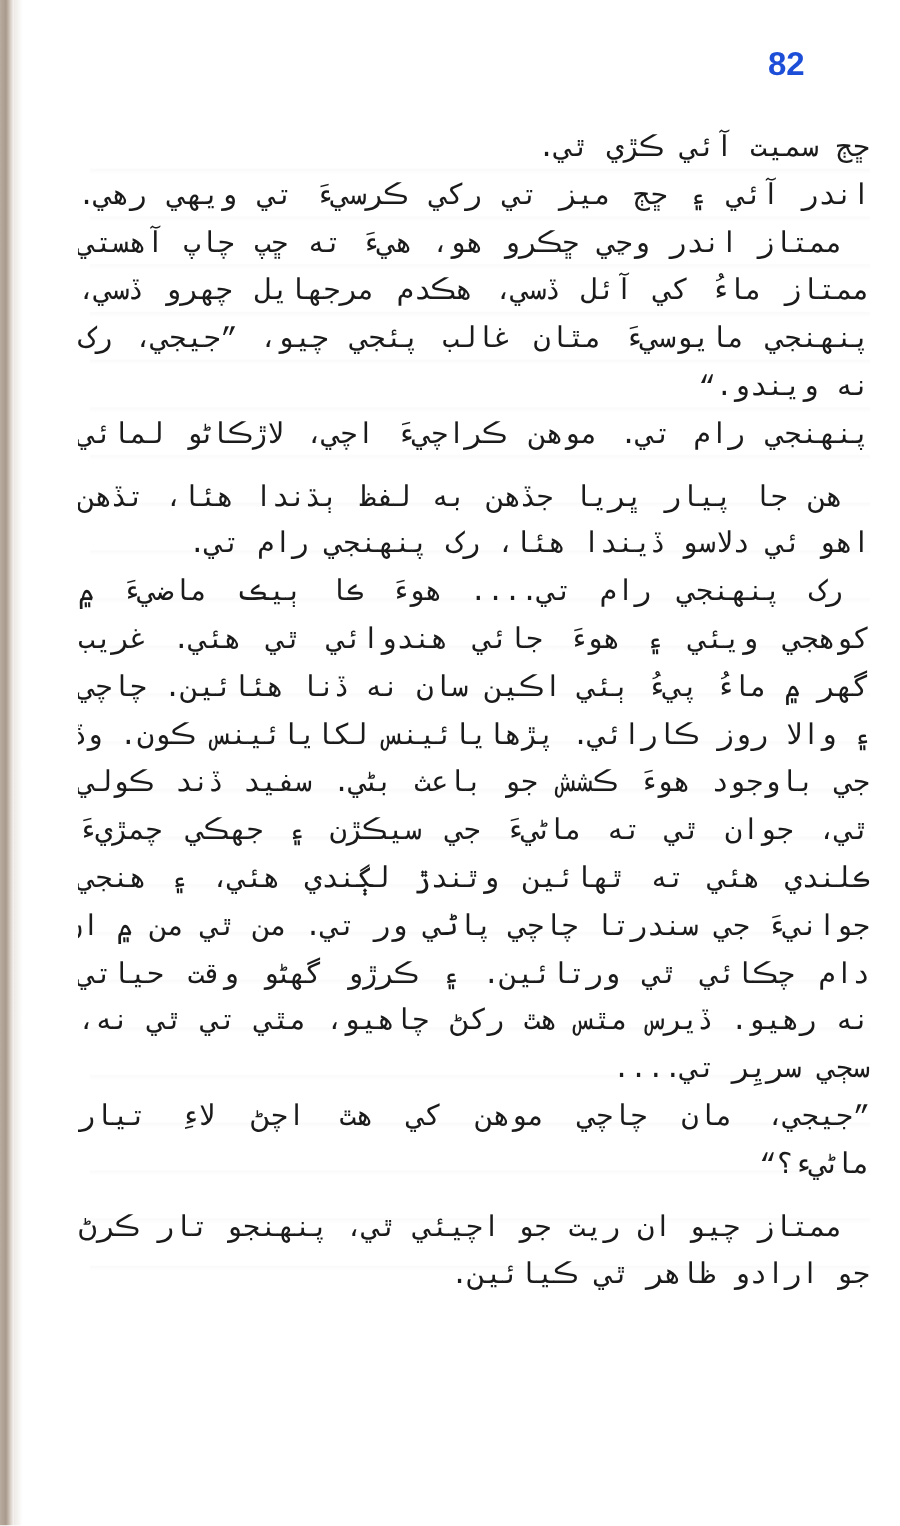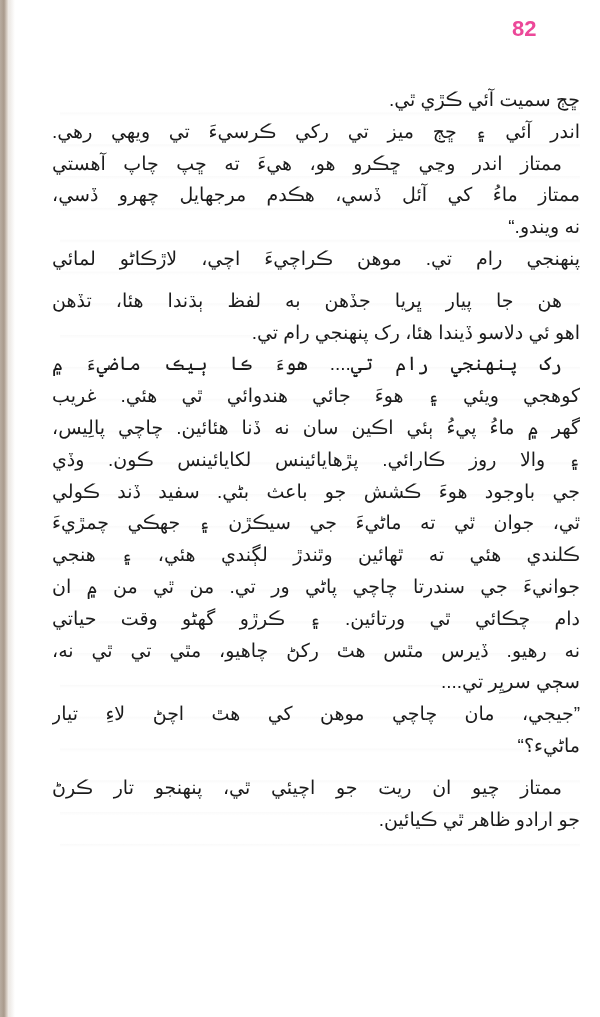--- a/index.html
+++ b/index.html
@@ -18,35 +18,35 @@
       background: linear-gradient(to right, #b8aca0 0px, #a99a8c 4px, #d8cfc6 7px, #f4f1ee 9px);
     }
     .page-edge-shadow {
       position: absolute;
       left: 9px; top: 0;
       width: 6px; height: 1017px;
       background: linear-gradient(to right, #ece8e4, #ffffff);
     }
     .page-number {
       position: absolute;
-      top: 16px;
+      top: 30px;
       left: 512px;
       font-family: "Liberation Sans", sans-serif;
       font-weight: bold;
       font-size: 22px;
-      color: #ec4899;
+      color: #1d4ed8;
     }
     .text-body {
       position: absolute;
       top: 84px;
       left: 52px;
       width: 528px;
       direction: rtl;
       text-align: justify;
-      font-family: Liberation Sans, sans-serif;
+      font-family: Liberation Mono, monospace;
       font-size: 19px;
       color: #1b1b1b;
     }
     .line {
       display: block;
       height: 31.8px;
       line-height: 31.8px;
       white-space: nowrap;
       text-align-last: justify;
       overflow: hidden;
@@ -74,20 +74,21 @@
 <div class="text-body">
 
   <div>
     <span class="line last">ڇڄ سميت آئي ڪڙي ٿي.</span>
   </div>
 
   <div>
     <span class="line">اندر آئي ۽ ڇڄ ميز تي رکي ڪرسيءَ تي ويهي رهي.</span>
     <span class="line indent">ممتاز اندر وڃي ڇڪرو هو، هيءَ ته ڇپ چاپ آهستي</span>
     <span class="line">ممتاز ماءُ کي آئل ڏسي، هڪدم مرجهايل چهرو ڏسي،</span>
+    <span class="line">پنهنجي مايوسيءَ مٿان غالب پئجي چيو، ”جيجي، رک</span>
     <span class="line last">نه ويندو.“</span>
     <span class="line">پنهنجي رام تي. موهن ڪراچيءَ اچي، لاڙڪاڻو لمائي</span>
   </div>
   <div class="para-gap"></div>
 
   <div>
     <span class="line indent">هن جا پيار ڀريا جڏهن به لفظ ٻڌندا هئا، تڏهن</span>
     <span class="line last">اهو ئي دلاسو ڏيندا هئا، رک پنهنجي رام تي.</span>
   </div>
 

